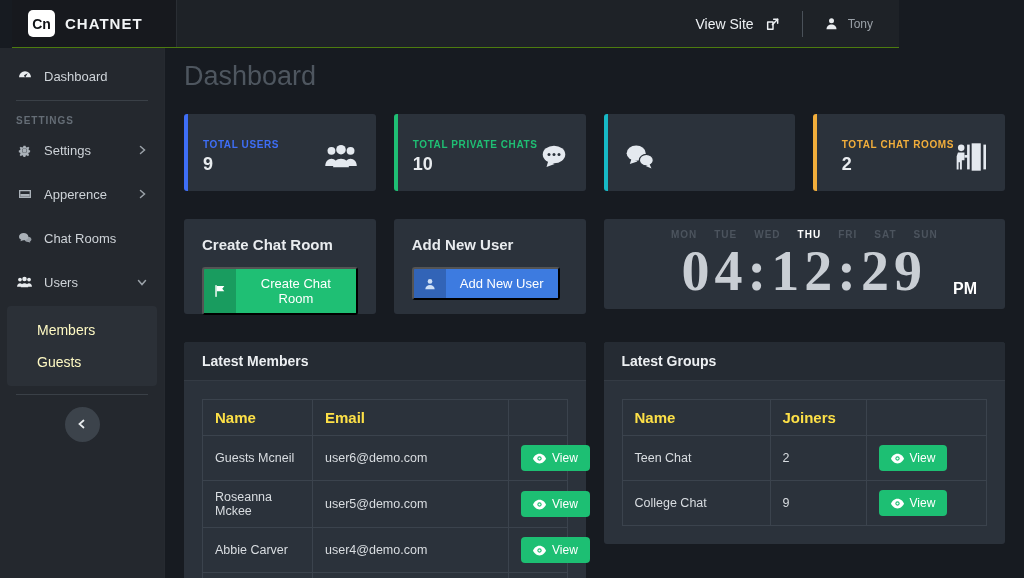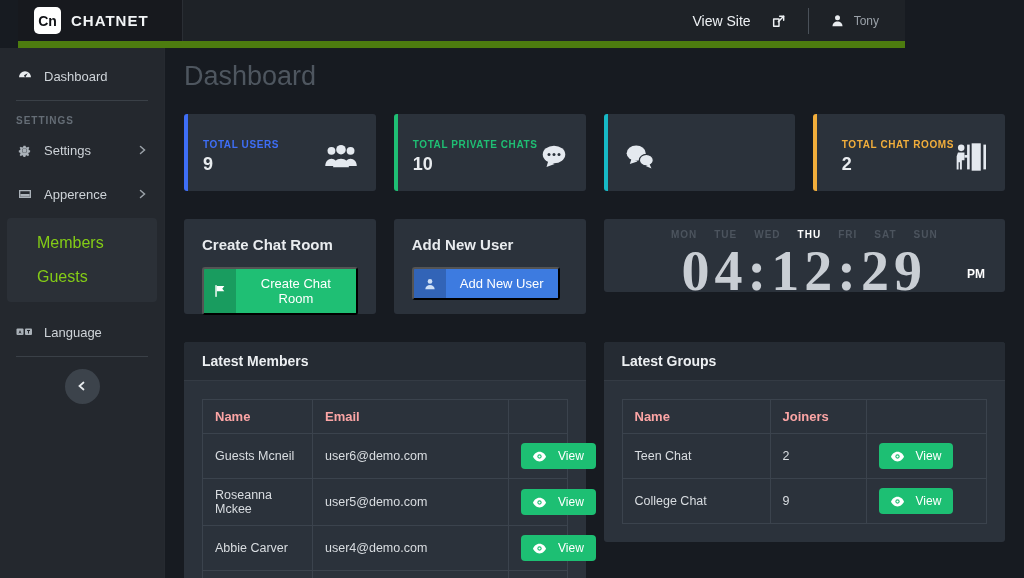--- a/index.html
+++ b/index.html
@@ -1,42 +1,42 @@
 <!DOCTYPE html>
 <html><head>
 <meta charset="utf-8">
 <style>
   * { margin:0; padding:0; box-sizing:border-box; }
   html,body { width:1024px; height:578px; overflow:hidden; background:#171b21;
     font-family:"Liberation Sans", sans-serif; }
 
   
-  .topbar { position:absolute; left:18px; top:0; width:887px; height:48px;
-    background:#1e2227; display:flex; align-items:stretch; border-bottom:7px solid #4d7c0f; z-index:5; }
+  .topbar { position:absolute; left:12px; top:0; width:887px; height:48px;
+    background:#1e2227; display:flex; align-items:stretch; border-bottom:1px solid #4d7c0f; z-index:5; }
   .logo-area { width:165px; background:#17191e; display:flex; align-items:center;
     padding-left:16px; border-right:1px solid #2a2e34; }
   .logo-badge { width:27px; height:27px; background:#fff; border-radius:5px; color:#101216;
     font-weight:bold; font-size:14px; display:flex; align-items:center; justify-content:center; margin-right:10px; }
   .logo-text { color:#f2f4f6; font-weight:bold; font-size:15px; letter-spacing:1px; }
   .topbar-right { margin-left:auto; display:flex; align-items:center; gap:20px; padding-right:26px; }
-  .view-site { display:flex; align-items:center; gap:20px; color:#eef1f4; font-size:14px; cursor:pointer; }
+  .view-site { display:flex; align-items:center; gap:11px; color:#eef1f4; font-size:14px; cursor:pointer; }
   .topbar-divider { width:1px; height:26px; background:#4a5159; }
   .user-chip { display:flex; align-items:center; gap:8px; color:#9aa1a8; font-size:12px; cursor:pointer; }
 
   
   .sidebar { position:absolute; left:0; top:48px; bottom:0; width:165px; background:#24282e;
     border-right:1px solid #262a30; z-index:4; }
   .side-item { display:flex; align-items:center; gap:11px; height:44px; padding:0 16px;
     color:#ced3d8; font-size:13px; cursor:pointer; }
   .side-item .chev { margin-left:auto; display:flex; color:#9aa1a8; }
   .side-divider { border-top:1px solid #3a4047; margin:2px 16px; }
   .side-section { padding:12px 16px 2px; font-size:10px; font-weight:bold; letter-spacing:1px; color:#656d76; }
   .icon { display:inline-flex; align-items:center; justify-content:center; width:17px; }
   .submenu { background:#2b3037; border-radius:4px; margin:2px 7px 8px; padding:8px 0; }
-  .submenu-item { padding:8px 10px 8px 30px; color:#84cc16; font-size:16px; cursor:pointer; }
+  .submenu-item { padding:8px 10px 8px 30px; color:#fef9c3; font-size:14px; cursor:pointer; }
   .collapse-wrap { display:flex; justify-content:center; margin-top:12px; }
   .collapse-btn { width:35px; height:35px; border-radius:50%; background:#3c434b; display:flex;
     align-items:center; justify-content:center; cursor:pointer; }
 
   
   .main { position:absolute; left:166px; top:48px; right:0; bottom:0; background:#171b21;
     padding:12px 19px 0 18px; overflow:hidden; }
   .page-title { font-size:27px; font-weight:400; color:#4e565f; line-height:32px; margin-bottom:22px; }
   .grid { display:grid; grid-template-columns:repeat(4,1fr); column-gap:18px; row-gap:28px; }
 
@@ -46,37 +46,37 @@
   .stat-value { font-size:18px; font-weight:bold; color:#e9ecef; margin-top:4px; }
   .stat-icon { display:flex; color:#e4e9ef; }
 
   .action-card { background:#2b323b; border-radius:3px; height:95px; padding:17px 18px; }
   .action-title { font-size:15px; font-weight:600; color:#e9ecef; margin-bottom:14px; }
   .btn { display:inline-flex; align-items:stretch; border-radius:3px; overflow:hidden;
     color:#fff; font-size:13px; cursor:pointer; }
   .btn-ic { display:flex; align-items:center; padding:0 9px; background:rgba(0,0,0,.18); }
   .btn-lb { display:flex; align-items:center; padding:7px 14px; }
 
-  .clock-card { grid-column:span 2; background:#2b323b; border-radius:3px; height:73px;
+  .clock-card { grid-column:span 2; background:#2b323b; border-radius:3px; height:90px;
     position:relative; text-align:center; padding-top:10px; }
   .clock-days { display:flex; justify-content:center; gap:17px; font-size:10px; font-weight:bold;
     letter-spacing:1px; color:#4c545e; }
   .clock-days .active { color:#fff; }
   .clock-time { font-family:Liberation Serif, serif; font-weight:bold; font-size:56px;
     letter-spacing:5px; color:#c9ced4; line-height:1.05; margin-top:2px; }
-  .clock-pm { position:absolute; right:20px; bottom:11px; font-size:12px; font-weight:bold; color:#fff;margin-top:15px; }
+  .clock-pm { position:absolute; right:28px; bottom:11px; font-size:16px; font-weight:bold; color:#fff;margin-top:15px; }
 
   .table-card { grid-column:span 2; background:#2b323b; border-radius:3px; align-self:start; }
   .card-head { padding:11px 18px; background:#252b33; border-bottom:1px solid #343b44;
     border-radius:3px 3px 0 0; font-size:14px; font-weight:bold; color:#eceff2; }
   .card-body { padding:18px; }
   table { width:100%; border-collapse:collapse; font-size:12.5px; color:#d9dde1; table-layout:fixed; }
   th,td { border:1px solid #3b434d; padding:9px 12px; text-align:left; vertical-align:middle; }
-  th { color:#fca5a5; font-weight:bold; font-size:13px; }
-  .view-btn { display:inline-flex; align-items:center; gap:12px; background:#1dbf73; color:#fff;
+  th { color:#fde047; font-weight:bold; font-size:15px; }
+  .view-btn { display:inline-flex; align-items:center; gap:6px; background:#1dbf73; color:#fff;
     border:none; border-radius:4px; font-size:12px; padding:6px 12px; cursor:pointer;
     font-family:"Liberation Sans", sans-serif; }
   .col-m-name { width:110px; } .col-m-email { width:196px; }
   .col-g-name { width:148px; } .col-g-join { width:96px; }
 </style>
 </head>
 <body>
 
 <header class="topbar">
   <div class="logo-area">
@@ -141,38 +141,56 @@
       </svg>
     </span>
     <span>Apperence</span>
     <span class="chev">
       <svg width="12" height="12" viewBox="0 0 24 24" fill="none" stroke="#9aa1a8" stroke-width="3" stroke-linecap="round">
           <path d="M9 5l8 7-8 7"></path>
         </svg>
     </span>
   </div>
 
-
+  <div class="side-item">
+    <span class="icon">
+      <svg width="16" height="16" viewBox="0 0 24 24" fill="#aab1b8">
+        <ellipse cx="10" cy="10" rx="7" ry="5.5"></ellipse>
+          <path d="M5 17l2-4 3 2z"></path>
+        <ellipse cx="16.5" cy="14" rx="5" ry="4" opacity=".85"></ellipse>
+          <path d="M20 19l-1.5-3-2.5 1.5z" opacity=".85"></path>
+      </svg>
+    </span>
+    <span>Chat Rooms</span>
+  </div>
+
+  <div class="side-item">
+    <span class="icon">
+      <svg width="17" height="15" viewBox="0 0 64 48" fill="#e9ecef">
+        <circle cx="15" cy="13" r="7"></circle>
+          <circle cx="49" cy="13" r="7"></circle>
+          <circle cx="32" cy="11" r="8.5"></circle>
+        <path d="M4 40c0-8 5-13 11-13s11 5 11 13z"></path>
+          <path d="M38 40c0-8 5-13 11-13s11 5 11 13z"></path>
+        <path d="M18 42c0-9.5 6-15 14-15s14 5.5 14 15z"></path>
+      </svg>
+    </span>
+    <span>Users</span>
+    <span class="chev">
+      <svg width="12" height="12" viewBox="0 0 24 24" fill="none" stroke="#9aa1a8" stroke-width="3" stroke-linecap="round">
+          <path d="M5 9l7 8 7-8"></path>
+        </svg>
+    </span>
+  </div>
 
   <div class="submenu">
     <div class="submenu-item">Members</div>
     <div class="submenu-item">Guests</div>
   </div>
 
-  <div class="side-item" style="margin-top:8px">
-    <span class="icon">
-      <svg width="17" height="12" viewBox="0 0 34 24" fill="#aab1b8">
-        <rect x="1" y="5" width="14" height="13" rx="2"></rect>
-          <rect x="18" y="5" width="14" height="13" rx="2"></rect>
-        <path d="M5 15l3-7 3 7H9.6l-.6-1.6H7l-.6 1.6z" fill="#24282e"></path>
-        <path d="M22 8h6v2h-2v5h-2v-5h-2z" fill="#24282e"></path>
-      </svg>
-    </span>
-    <span>Language</span>
-  </div>
   <div class="side-divider"></div>
   <div class="collapse-wrap">
     <div class="collapse-btn">
       <span>
         <svg width="12" height="12" viewBox="0 0 24 24" fill="none" stroke="#e9ecef" stroke-width="3.5" stroke-linecap="round">
             <path d="M15 5l-8 7 8 7"></path>
           </svg>
       </span>
     </div>
   </div>

